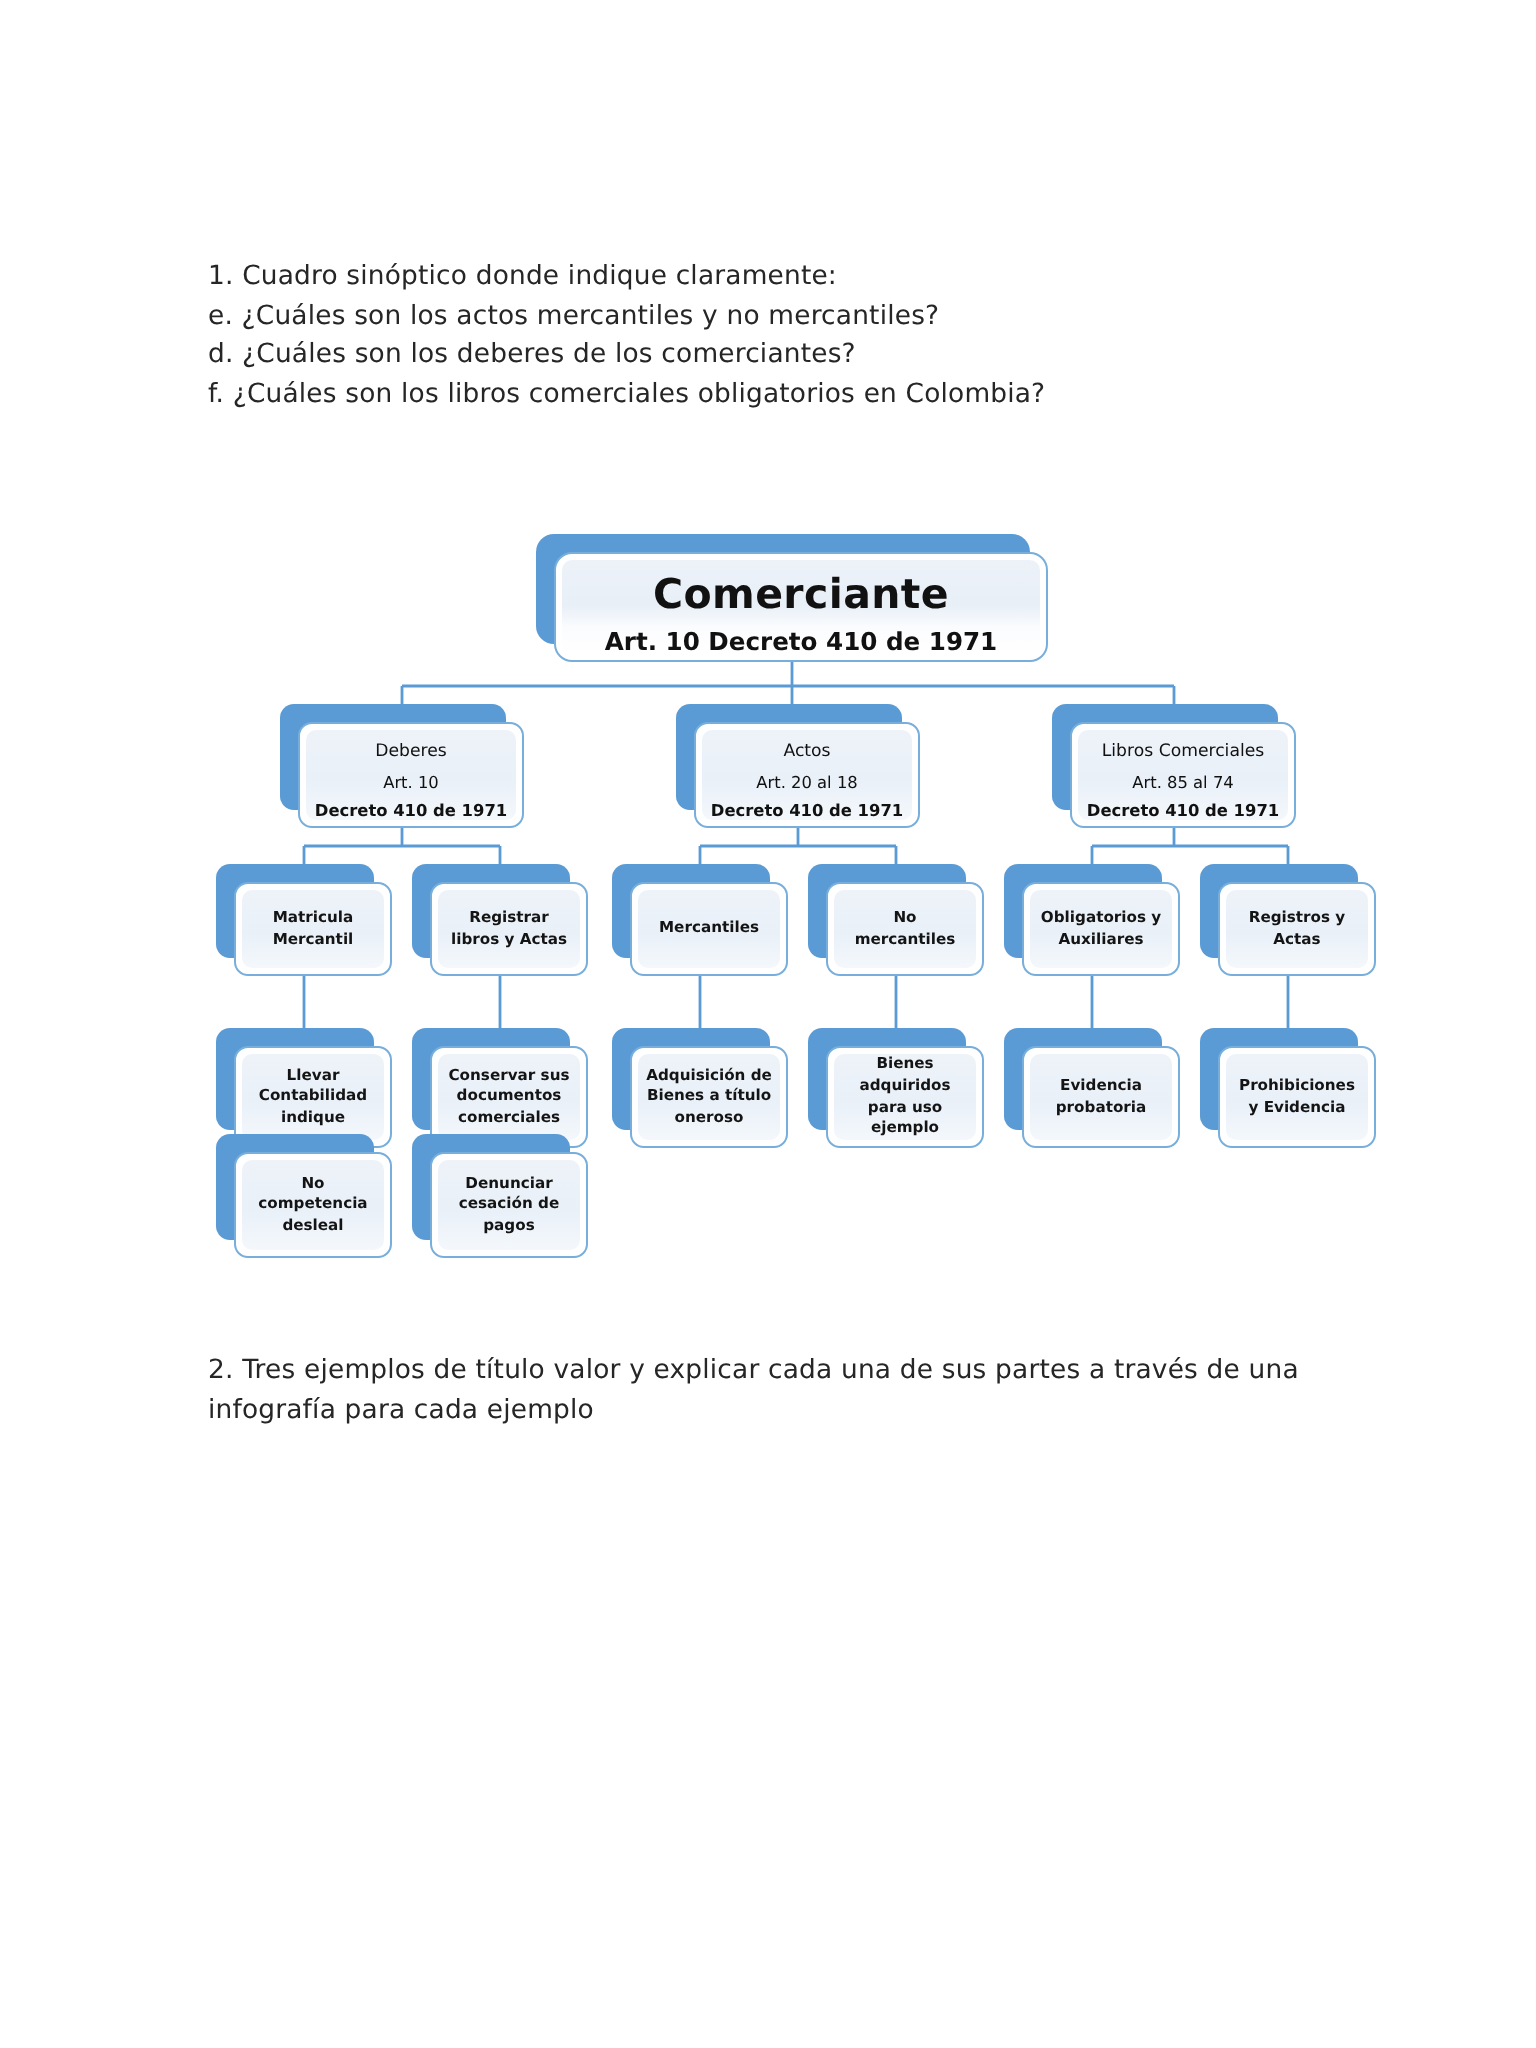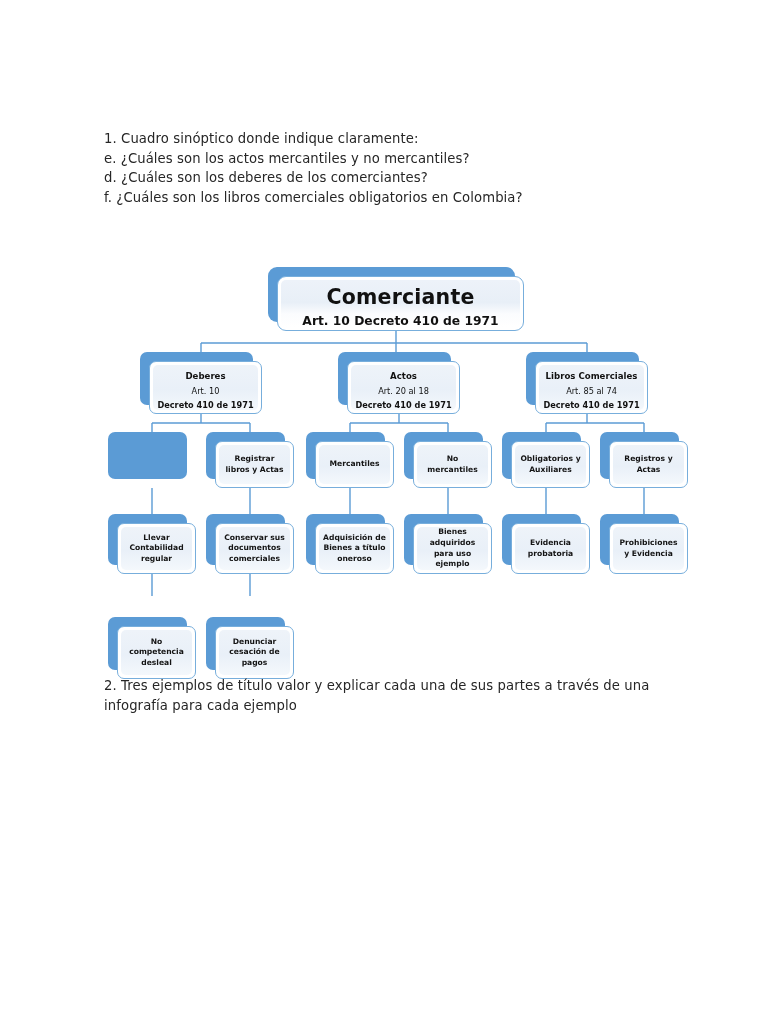--- a/index.html
+++ b/index.html
@@ -72,33 +72,33 @@
     letter-spacing:0.2px;line-height:25px;
   }
   #node-root .sub{
     font-size:12.3px;font-weight:bold;color:#111;
     line-height:17px;margin-top:3px;
   }
 
   
   .lvl2{width:122px;height:62px;top:331px;}
   .lvl2 .inner{justify-content:flex-start;padding-top:5px;}
-  .lvl2 .n-title{font-size:8.6px;font-weight:bold;color:#111;line-height:12px;}
+  .lvl2 .n-title{font-size:8.6px;font-weight:normal;color:#111;line-height:12px;}
   .lvl2 .n-l1{font-size:8.2px;font-weight:normal;color:#111;line-height:14px;margin-top:2px;}
   .lvl2 .n-l2{font-size:8.2px;font-weight:bold;color:#111;line-height:13px;margin-top:1px;}
   #node-deberes{left:140px;}
   #node-actos{left:338px;}
   #node-libros{left:526px;}
 
   
   .small{width:88px;}
   .small .n-text{font-size:7.6px;font-weight:bold;color:#141414;line-height:10.6px;}
   .row3{top:411px;height:56px;}
   .row4{top:493px;height:60px;}
-  .row5{top:596px;height:62px;}
+  .row5{top:546px;height:62px;}
 
   
   .c1{left:108px;} .c2{left:206px;} .c3{left:306px;}
   .c4{left:404px;} .c5{left:502px;} .c6{left:600px;}
 </style>
 </head>
 <body>
 
 <div class="page">
 
@@ -183,20 +183,25 @@
         <div class="inner">
           <span class="t n-title">Libros Comerciales</span>
           <span class="t n-l1">Art. 85 al 74</span>
           <span class="t n-l2">Decreto 410 de 1971</span>
         </div>
       </div>
     </div>
 
     <div class="node small row3 c1">
       <div class="shadow"></div>
+      <div class="card">
+        <div class="inner">
+          <span class="t n-text">Matricula Mercantil</span>
+        </div>
+      </div>
     </div>
     <div class="node small row3 c2">
       <div class="shadow"></div>
       <div class="card">
         <div class="inner">
           <span class="t n-text">Registrar libros y Actas</span>
         </div>
       </div>
     </div>
     <div class="node small row3 c3">
@@ -229,21 +234,21 @@
         <div class="inner">
           <span class="t n-text">Registros y Actas</span>
         </div>
       </div>
     </div>
 
     <div class="node small row4 c1">
       <div class="shadow"></div>
       <div class="card">
         <div class="inner">
-          <span class="t n-text">Llevar Contabilidad regular</span>
+          <span class="t n-text">Llevar Contabilidad indique</span>
         </div>
       </div>
     </div>
     <div class="node small row4 c2">
       <div class="shadow"></div>
       <div class="card">
         <div class="inner">
           <span class="t n-text">Conservar sus documentos comerciales</span>
         </div>
       </div>

